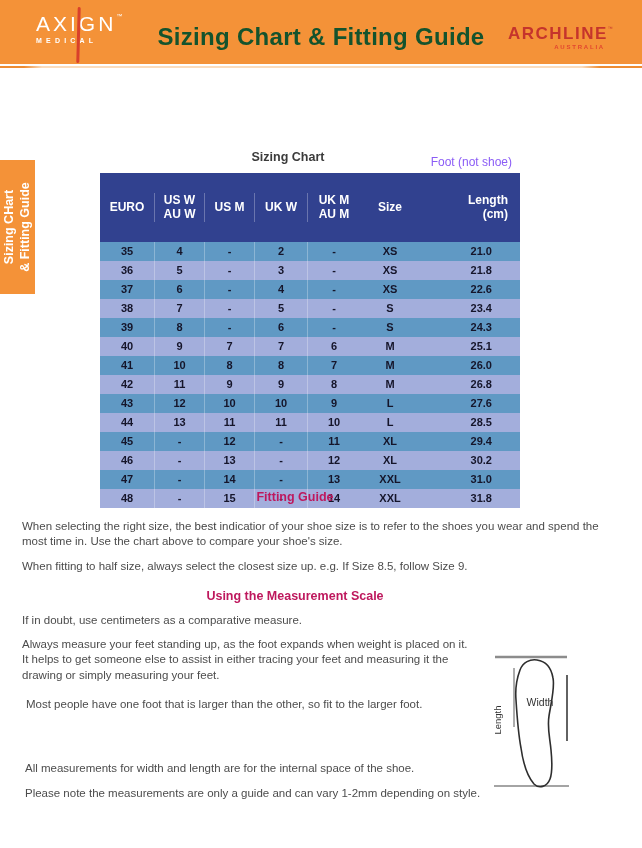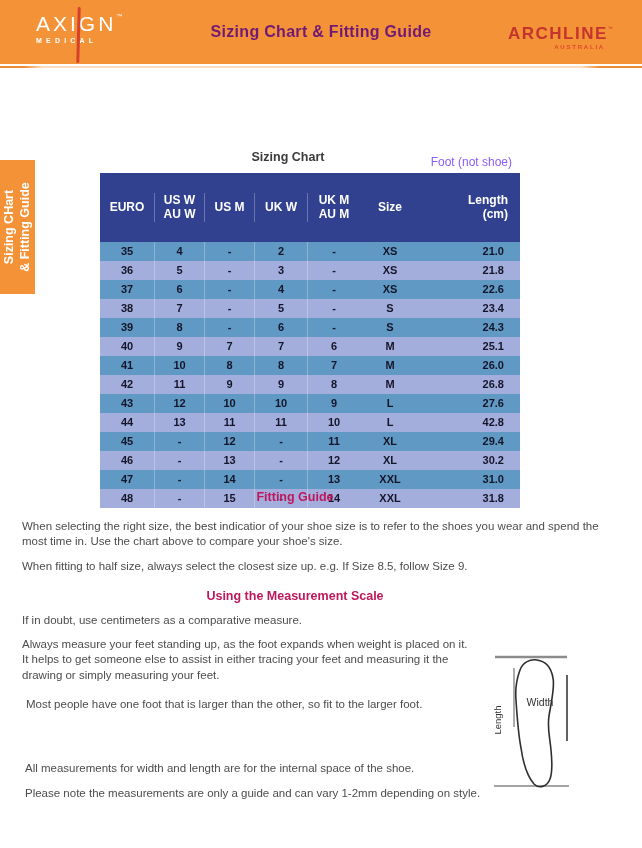--- a/index.html
+++ b/index.html
@@ -18,21 +18,21 @@
   .axign-logo { position:absolute; left:36px; top:13px; width:90px; color:#fff; }
   .axign-name { font-size:21px; font-weight:400; letter-spacing:3px; line-height:1; }
   .axign-tm { font-size:6px; vertical-align:top; }
   .axign-sub { font-size:7px; font-weight:700; letter-spacing:4.2px; margin-top:3px; }
   .axign-line {
     position:absolute; left:41px; top:-6px; width:2.5px; height:56px;
     background:var(--axign-line-red,#D9402B); border-radius:2px; transform:rotate(1.5deg);
   }
   .banner-title {
     position:absolute; left:121px; top:23px; width:400px;
-    text-align:center; color:#701a75; font-size:16px; font-weight:700; letter-spacing:0.3px;
+    text-align:center; color:#14532d; font-size:24px; font-weight:700; letter-spacing:0.3px;
   }
   .archline-logo { position:absolute; left:508px; top:25px; width:120px; }
   .archline-name { font-size:17px; font-weight:700; letter-spacing:1.5px; color:var(--archline-red,#C5342C); line-height:1; }
   .archline-tm { font-size:5px; vertical-align:top; color:var(--archline-red,#C5342C); }
   .archline-sub { font-size:6px; font-weight:700; letter-spacing:1.8px; color:var(--australia-red,#E2452F); text-align:right; padding-right:23px; margin-top:1px; }
 
   .header-rule {
     position:absolute; left:0; top:66px; width:642px; height:2px;
     background:linear-gradient(to right,
       #ED8C32 0px, #ED8C32 24px, #FBDCBC 42px,
@@ -70,21 +70,21 @@
   .thead .hcell div { line-height:1.2; }
   .trow {
     display:grid; grid-template-columns:55px 50px 50px 53px 52px 60px 100px;
     height:19px; align-items:center; text-align:center;
     font-size:11px; font-weight:700; color:#15152a;
   }
   .trow.odd  { background:var(--row-blue,#6099C4); }
   .trow.even { background:var(--row-periwinkle,#A3AEDC); }
   .cell { height:100%; display:flex; flex-direction:column; justify-content:center; }
   .cell.c0, .cell.c1, .cell.c2, .cell.c3 { border-right:1px solid rgba(255,255,255,0.28); }
-  .cell.c6 { align-items:flex-end; padding-right:16px; }
+  .cell.c6 { align-items:flex-end; padding-right:28px; }
   .thead .cell.c6 { padding-right:12px; }
 
   
   .sec-title { position:absolute; left:95px; width:400px; text-align:center; font-size:12.5px; font-weight:700; color:#be185d; }
   .fg-title { top:490px; }
   .ms-title { top:589px; }
   .para {
     position:absolute; left:22px; font-size:11.5px; color:#4c4c4c; line-height:1.34;
   }
   .p1 { top:519px; width:601px; }
@@ -376,21 +376,21 @@
           <div class="cell c3">
             <div>11</div>
           </div>
           <div class="cell c4">
             <div>10</div>
           </div>
           <div class="cell c5">
             <div>L</div>
           </div>
           <div class="cell c6">
-            <div>42.8</div>
+            <div>28.5</div>
           </div>
         </div>
         <div class="trow odd">
           <div class="cell c0">
             <div>45</div>
           </div>
           <div class="cell c1">
             <div>-</div>
           </div>
           <div class="cell c2">

